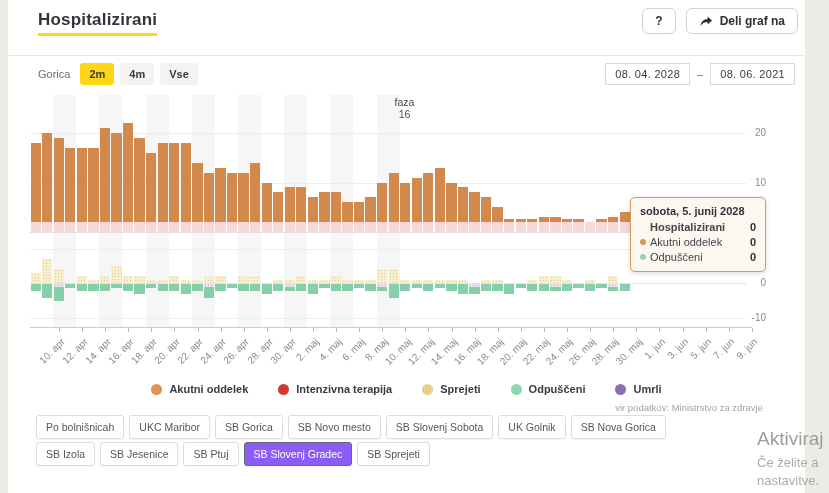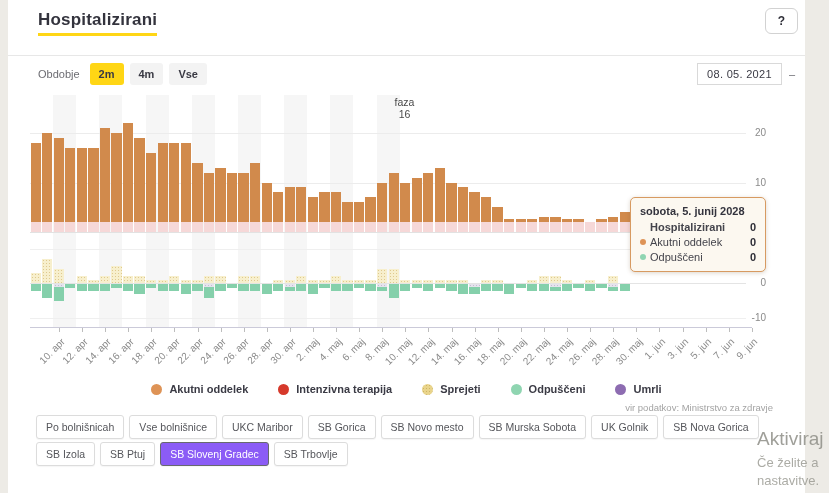--- a/index.html
+++ b/index.html
@@ -30,21 +30,21 @@
   .tt-title{font-size:11px;font-weight:700;color:#33333d;margin-bottom:4px;white-space:nowrap;}
   .tt-row{display:flex;justify-content:space-between;align-items:center;font-size:11px;
     color:#44444c;margin-top:3px;white-space:nowrap;}
   .tt-label{display:flex;align-items:center;gap:4px;}
   .tt-dot{width:6px;height:6px;border-radius:50%;display:inline-block;}
   .tt-val{font-weight:700;color:#2f2f38;margin-left:8px;}
   .legend{position:absolute;left:0;top:383px;width:797px;display:flex;justify-content:center;
     gap:30px;align-items:center;}
   .lg-item{display:flex;align-items:center;gap:7px;font-size:11px;font-weight:700;color:#3a3a44;}
   .lg-dot{width:11px;height:11px;border-radius:50%;display:inline-block;}
-  .source{position:absolute;top:402px;right:32px;font-size:9.5px;color:#a3a3a3;}
+  .source{position:absolute;top:402px;right:42px;font-size:9.5px;color:#a3a3a3;}
   .filters-row{position:absolute;left:28px;display:flex;gap:5px;flex-wrap:nowrap;}
   .fbtn{background:#fff;border:1px solid #dcdcdc;border-radius:3px;color:#55565b;
     font-size:10.5px;padding:5px 9px;cursor:pointer;white-space:nowrap;
     box-shadow:0 1px 1px rgba(0,0,0,.04);font-family:"Liberation Sans",sans-serif;}
   .fbtn.active{background:#8b5cf6;border-color:#68696e;color:#fff;}
   .watermark{position:absolute;left:757px;top:428px;color:#97978f;z-index:30;}
   .wm1{font-size:19px;color:#8f8f88;opacity:.85;}
   .wm2{font-size:13px;margin-top:5px;opacity:.8;}
   .wm3{font-size:13px;margin-top:3px;opacity:.8;}
   .xlabel{position:absolute;font-size:10px;color:#8a8a8a;white-space:nowrap;
@@ -386,34 +386,43 @@
           <div>16</div>
         </div>
       </div>
 
     <div class="title">Hospitalizirani</div>
 
     <div class="header-actions">
       <button class="hbtn">
         <span>?</span>
       </button>
+      <button class="hbtn">
+        <span style="display:inline-flex;">
+          <svg width="14" height="11" viewBox="0 0 14 11">
+              <path d="M8.6 0.4 L13 4.4 L8.6 8.4 L8.6 5.9 C5.4 5.9 3.2 7.2 1.6 10.2 C1.9 5.6 4.6 3.2 8.6 3.0 Z" fill="#2f2f38"></path>
+            </svg>
+        </span>
+        <span>Deli graf na</span>
+      </button>
     </div>
 
     <div class="divider"></div>
 
     <div class="controls">
-      <span class="ctrl-label">Obdobje</span>
+      <span class="ctrl-label">Gorica</span>
       <button class="chip active">2m</button>
       <button class="chip">4m</button>
       <button class="chip">Vse</button>
     </div>
 
     <div class="dates">
-      <span class="datebox">08. 05. 2021</span>
+      <span class="datebox">08. 04. 2028</span>
       <span class="datesep">–</span>
+      <span class="datebox">08. 06. 2021</span>
     </div>
 
     <div class="legend" id="legend">
         <span class="lg-item">
           <span class="lg-dot" style="background: rgb(222, 147, 86);"></span>
           <span>Akutni oddelek</span>
         </span>
         <span class="lg-item">
           <span class="lg-dot" style="background: rgb(214, 57, 43);"></span>
           <span>Intenzivna terapija</span>
@@ -429,33 +438,33 @@
         <span class="lg-item">
           <span class="lg-dot" style="background: rgb(141, 108, 177);"></span>
           <span>Umrli</span>
         </span>
       </div>
 
     <div class="source">vir podatkov: Ministrstvo za zdravje</div>
 
     <div class="filters-row" id="filters-row1" style="top:415px;">
         <button class="fbtn">Po bolnišnicah</button>
-        <button class="fbtn">Vse bolnišnice</button>
         <button class="fbtn">UKC Maribor</button>
         <button class="fbtn">SB Gorica</button>
         <button class="fbtn">SB Novo mesto</button>
-        <button class="fbtn">SB Murska Sobota</button>
+        <button class="fbtn">SB Slovenj Sobota</button>
         <button class="fbtn">UK Golnik</button>
         <button class="fbtn">SB Nova Gorica</button>
       </div>
     <div class="filters-row" id="filters-row2" style="top:442px;">
         <button class="fbtn">SB Izola</button>
+        <button class="fbtn">SB Jesenice</button>
         <button class="fbtn">SB Ptuj</button>
         <button class="fbtn active">SB Slovenj Gradec</button>
-        <button class="fbtn">SB Trbovlje</button>
+        <button class="fbtn">SB Sprejeti</button>
       </div>
   </div>
 
   <div class="watermark">
     <div class="wm1">Aktiviraj</div>
     <div class="wm2">Če želite a</div>
     <div class="wm3">nastavitve.</div>
   </div>
 </div>
 

